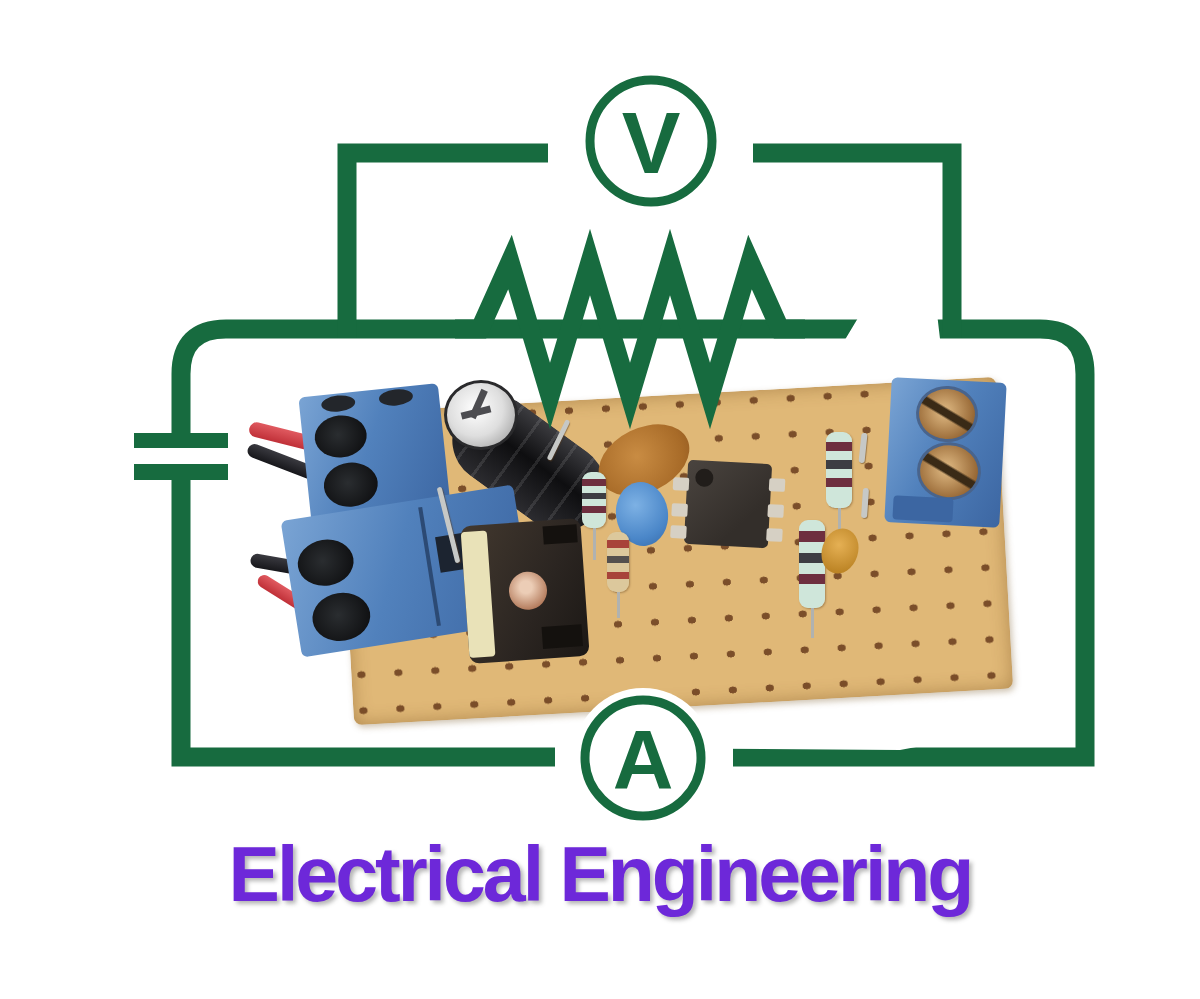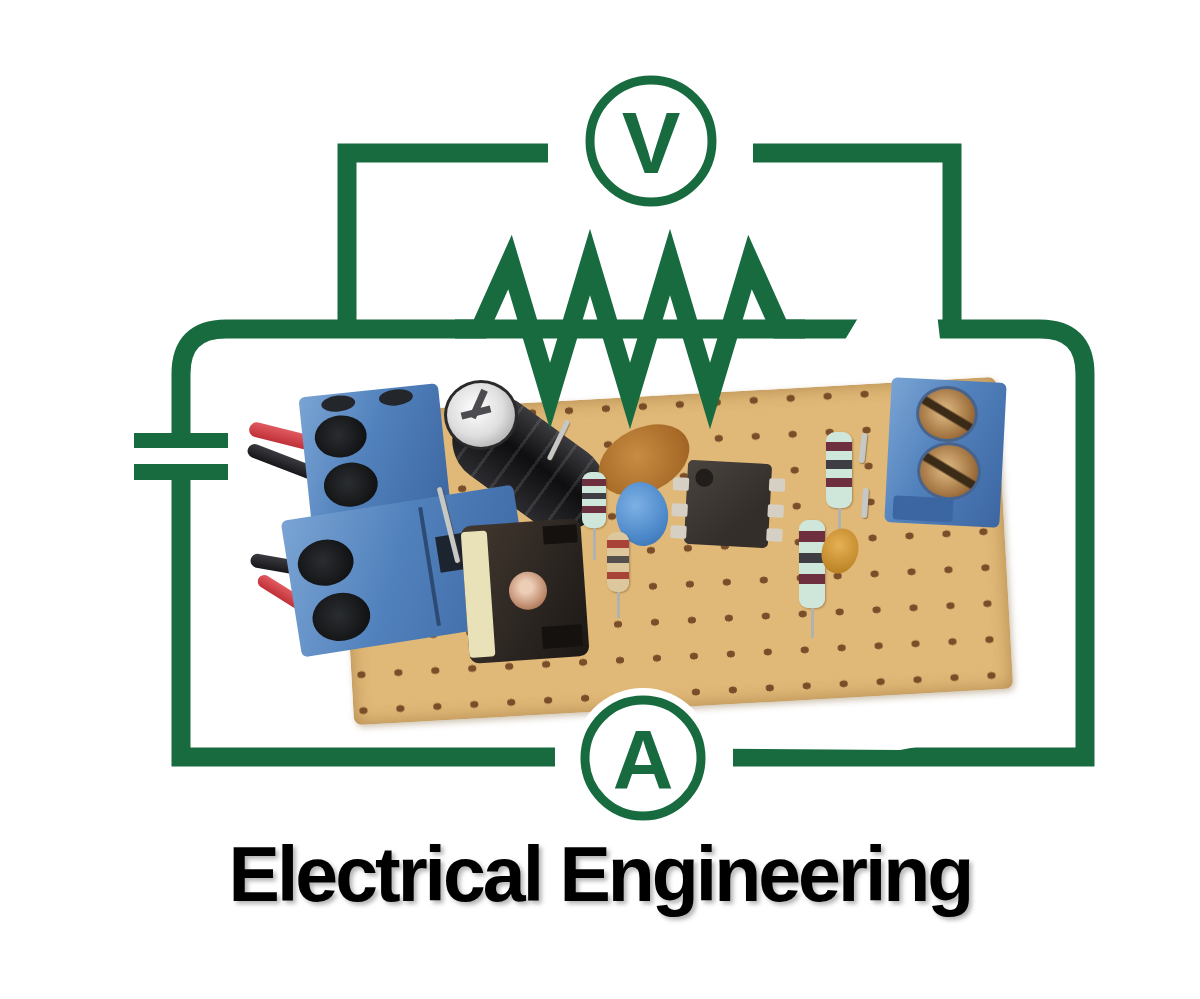--- a/index.html
+++ b/index.html
@@ -60,21 +60,21 @@
                #dcc89c 52% 66%,#a8433a 66% 78%,#dcc89c 78% 100%);
     box-shadow:1px 1px 2px rgba(90,60,30,.4);}
   .lead{width:3px;background:#b0b2b0;}
   .jumper{background:#c6c8c6;border-radius:3px;box-shadow:1px 1px 1px rgba(90,60,30,.5);}
   .orange-cap{left:572px;top:238px;width:36px;height:46px;border-radius:50%;transform:rotate(18deg);
               background:radial-gradient(circle at 42% 38%,#e5b054 0%,#bd8526 75%);}
   .wire-red{background:linear-gradient(180deg,#e05a60,#c03038);border-radius:8px;}
   .wire-black{background:linear-gradient(180deg,#3a3a40,#17171b);border-radius:8px;}
   
   #title{position:absolute;left:0;top:830px;width:1200px;text-align:center;z-index:4;
-         font-size:77px;font-weight:bold;letter-spacing:-3px;color:#000000;
+         font-size:77px;font-weight:bold;letter-spacing:-3px;color:#6d28d9;
          text-shadow:3px 3px 4px rgba(90,90,90,.45);}
   .meter-letter{font-family:"Liberation Sans","DejaVu Sans",sans-serif;font-weight:bold;}
 </style>
 </head>
 <body>
 
 <div id="stage">
 
   <svg id="base-svg" width="1200" height="999" viewBox="0 0 1200 999">
     <g stroke="#176b3f" stroke-width="19" fill="none">

